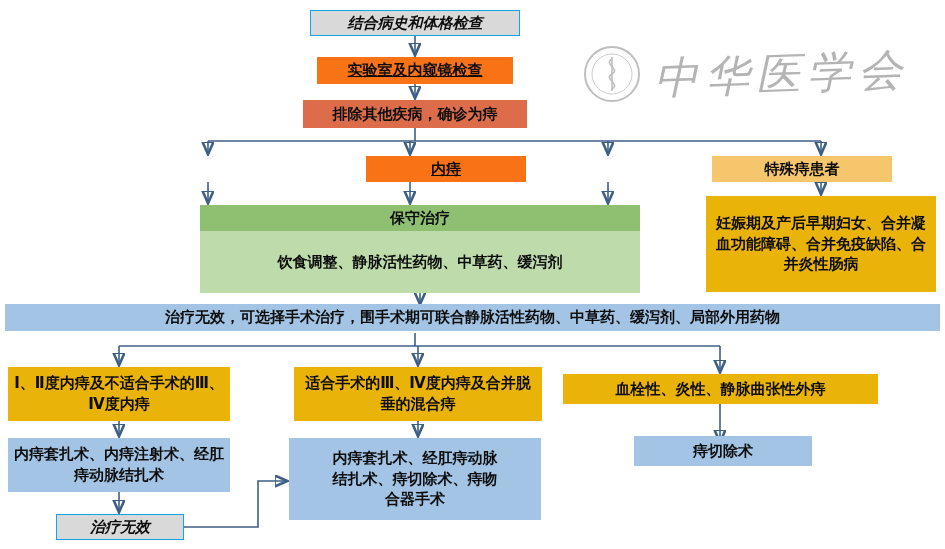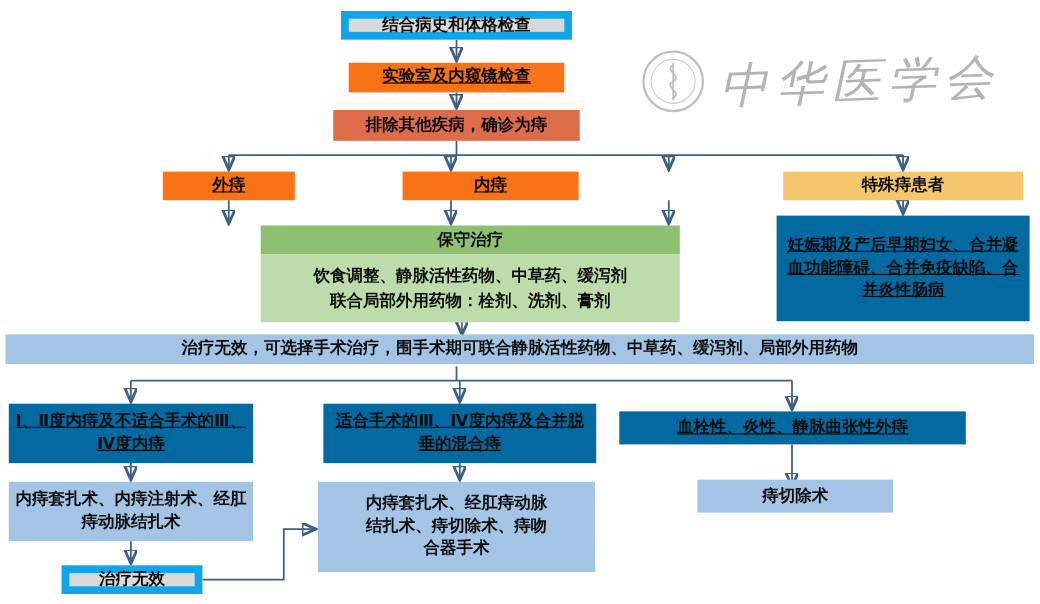--- a/index.html
+++ b/index.html
@@ -5,28 +5,28 @@
   * { margin:0; padding:0; box-sizing:border-box; }
   html,body { background:#ffffff; }
   body { font-family:"Liberation Sans","DejaVu Sans",sans-serif; }
   .canvas { position:relative; width:945px; height:549px; background:#ffffff; overflow:hidden; }
 
   .node {
     position:absolute; display:flex; align-items:center; justify-content:center;
     text-align:center; font-size:15px; font-weight:600; color:#0d0d0d;
     line-height:1.38; padding:2px 6px;
   }
-  .gray   { background:#d9d9d9; border:7px solid #0ea5e9; }
+  .gray   { background:#d9d9d9; border:1px solid #0ea5e9;font-style:italic; }
   .cream  { background:#f97316;text-decoration:underline; }
   .amber  { background:#f6c66d; }
   .redorg { background:#dd6c4a; }
-  .salmon { background:#0369a1;text-decoration:underline; }
+  .salmon { background:#eab308; }
   .blue   { background:#a3c4e4; }
 
-  .green-box { position:absolute; left:200px; top:205px; width:381px; height:88px;margin-left:37px; }
+  .green-box { position:absolute; left:200px; top:205px; width:440px; height:88px; }
   .green-head {
     height:26px; background:#8fbf70; display:flex; align-items:center; justify-content:center;
     font-size:15px; font-weight:600; color:#0d0d0d;
   }
   .green-body {
     height:62px; background:#bedcab; display:flex; flex-direction:column;
     align-items:center; justify-content:center; font-size:15px; font-weight:600; color:#0d0d0d;
     line-height:1.55;
   }
 
@@ -88,31 +88,29 @@
     <line x1="418" y1="421" x2="418" y2="434" marker-end="url(#arr)"></line>
     <line x1="720" y1="404" x2="720" y2="440" marker-end="url(#arr)"></line>
     <line x1="119" y1="492" x2="119" y2="510" marker-end="url(#arr)"></line>
     <polyline points="184,527 258,527 258,481 285,481" marker-end="url(#arr)"></polyline>
   </svg>
 
   <div class="node gray" style="left:310px; top:10px;  width:210px; height:26px;">结合病史和体格检查</div>
   <div class="node cream" style="left:317px; top:57px;  width:196px; height:27px;">实验室及内窥镜检查</div>
   <div class="node redorg" style="left:303px; top:100px; width:224px; height:28px;">排除其他疾病，确诊为痔</div>
 
-  <div class="node cream" style="left:148px; top:156px; width:120px; height:26px;">外痔</div>
   <div class="node cream" style="left:330px; top:156px; width:160px; height:26px;margin-left:36px;">内痔</div>
-  <div class="node amber" style="left:712px; top:156px; width:218px; height:26px;">特殊痔患者</div>
+  <div class="node amber" style="left:712px; top:156px; width:180px; height:26px;">特殊痔患者</div>
 
   <div class="node salmon" style="left:706px; top:196px; width:230px; height:96px;">妊娠期及产后早期妇女、合并凝血功能障碍、合并免疫缺陷、合并炎性肠病</div>
 
   <div class="green-box">
     <div class="green-head">保守治疗</div>
     <div class="green-body">
       <span>饮食调整、静脉活性药物、中草药、缓泻剂</span>
-      <span>联合局部外用药物：栓剂、洗剂、膏剂</span>
     </div>
   </div>
 
   <div class="node blue" style="left:5px; top:304px; width:935px; height:27px;">治疗无效，可选择手术治疗，围手术期可联合静脉活性药物、中草药、缓泻剂、局部外用药物</div>
 
   <div class="node salmon" style="left:8px; top:367px; width:222px; height:54px;">Ⅰ、Ⅱ度内痔及不适合手术的Ⅲ、Ⅳ度内痔</div>
   <div class="node salmon" style="left:294px; top:367px; width:248px; height:54px;">适合手术的Ⅲ、Ⅳ度内痔及合并脱垂的混合痔</div>
   <div class="node salmon" style="left:563px; top:374px; width:315px; height:30px;">血栓性、炎性、静脉曲张性外痔</div>
 
   <div class="node blue" style="left:8px; top:438px; width:222px; height:54px;">内痔套扎术、内痔注射术、经肛痔动脉结扎术</div>

